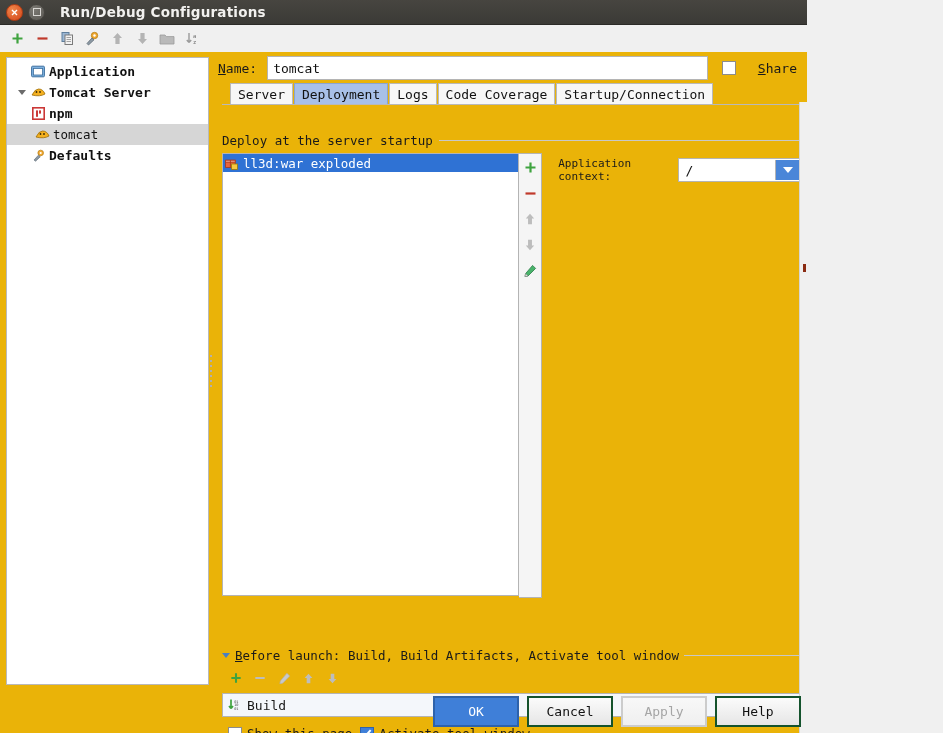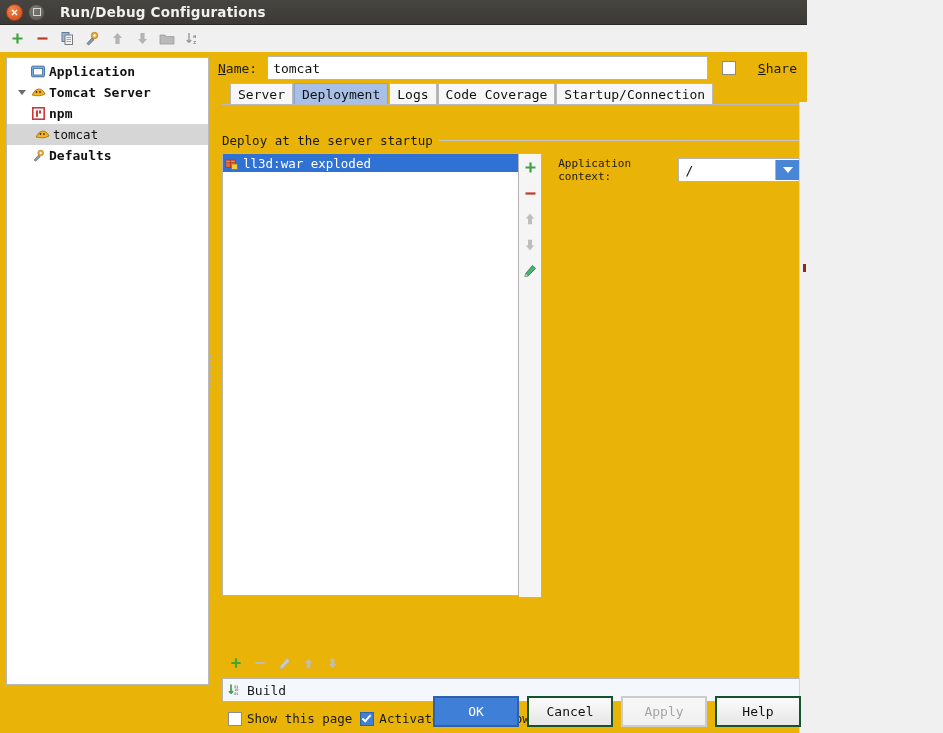--- a/index.html
+++ b/index.html
@@ -362,20 +362,25 @@
                       <i></i>
                     </span>
                 </div>
               </div>
             </div>
 
           </div>
         </div>
 
         <div class="beforelaunch">
+          <div class="blhead">
+            <i class="tri"></i>
+            <span class="btext"><span class="u">B</span><span>efore launch: Build, Build Artifacts, Activate tool window</span></span>
+            <span class="bline"></span>
+          </div>
 
           <div class="bltools">
             <span class="it">
               <svg width="14" height="14" viewBox="0 0 15 15">
                   <path d="M7.5 2.5 V12.5 M2.5 7.5 H12.5" stroke="#3fa33f" stroke-width="2.2"></path>
                 </svg>
             </span>
             <span class="it">
               <svg width="14" height="14" viewBox="0 0 15 15">
                   <path d="M2.5 7.5 H12.5" stroke="#bdbdbd" stroke-width="2.2"></path>

